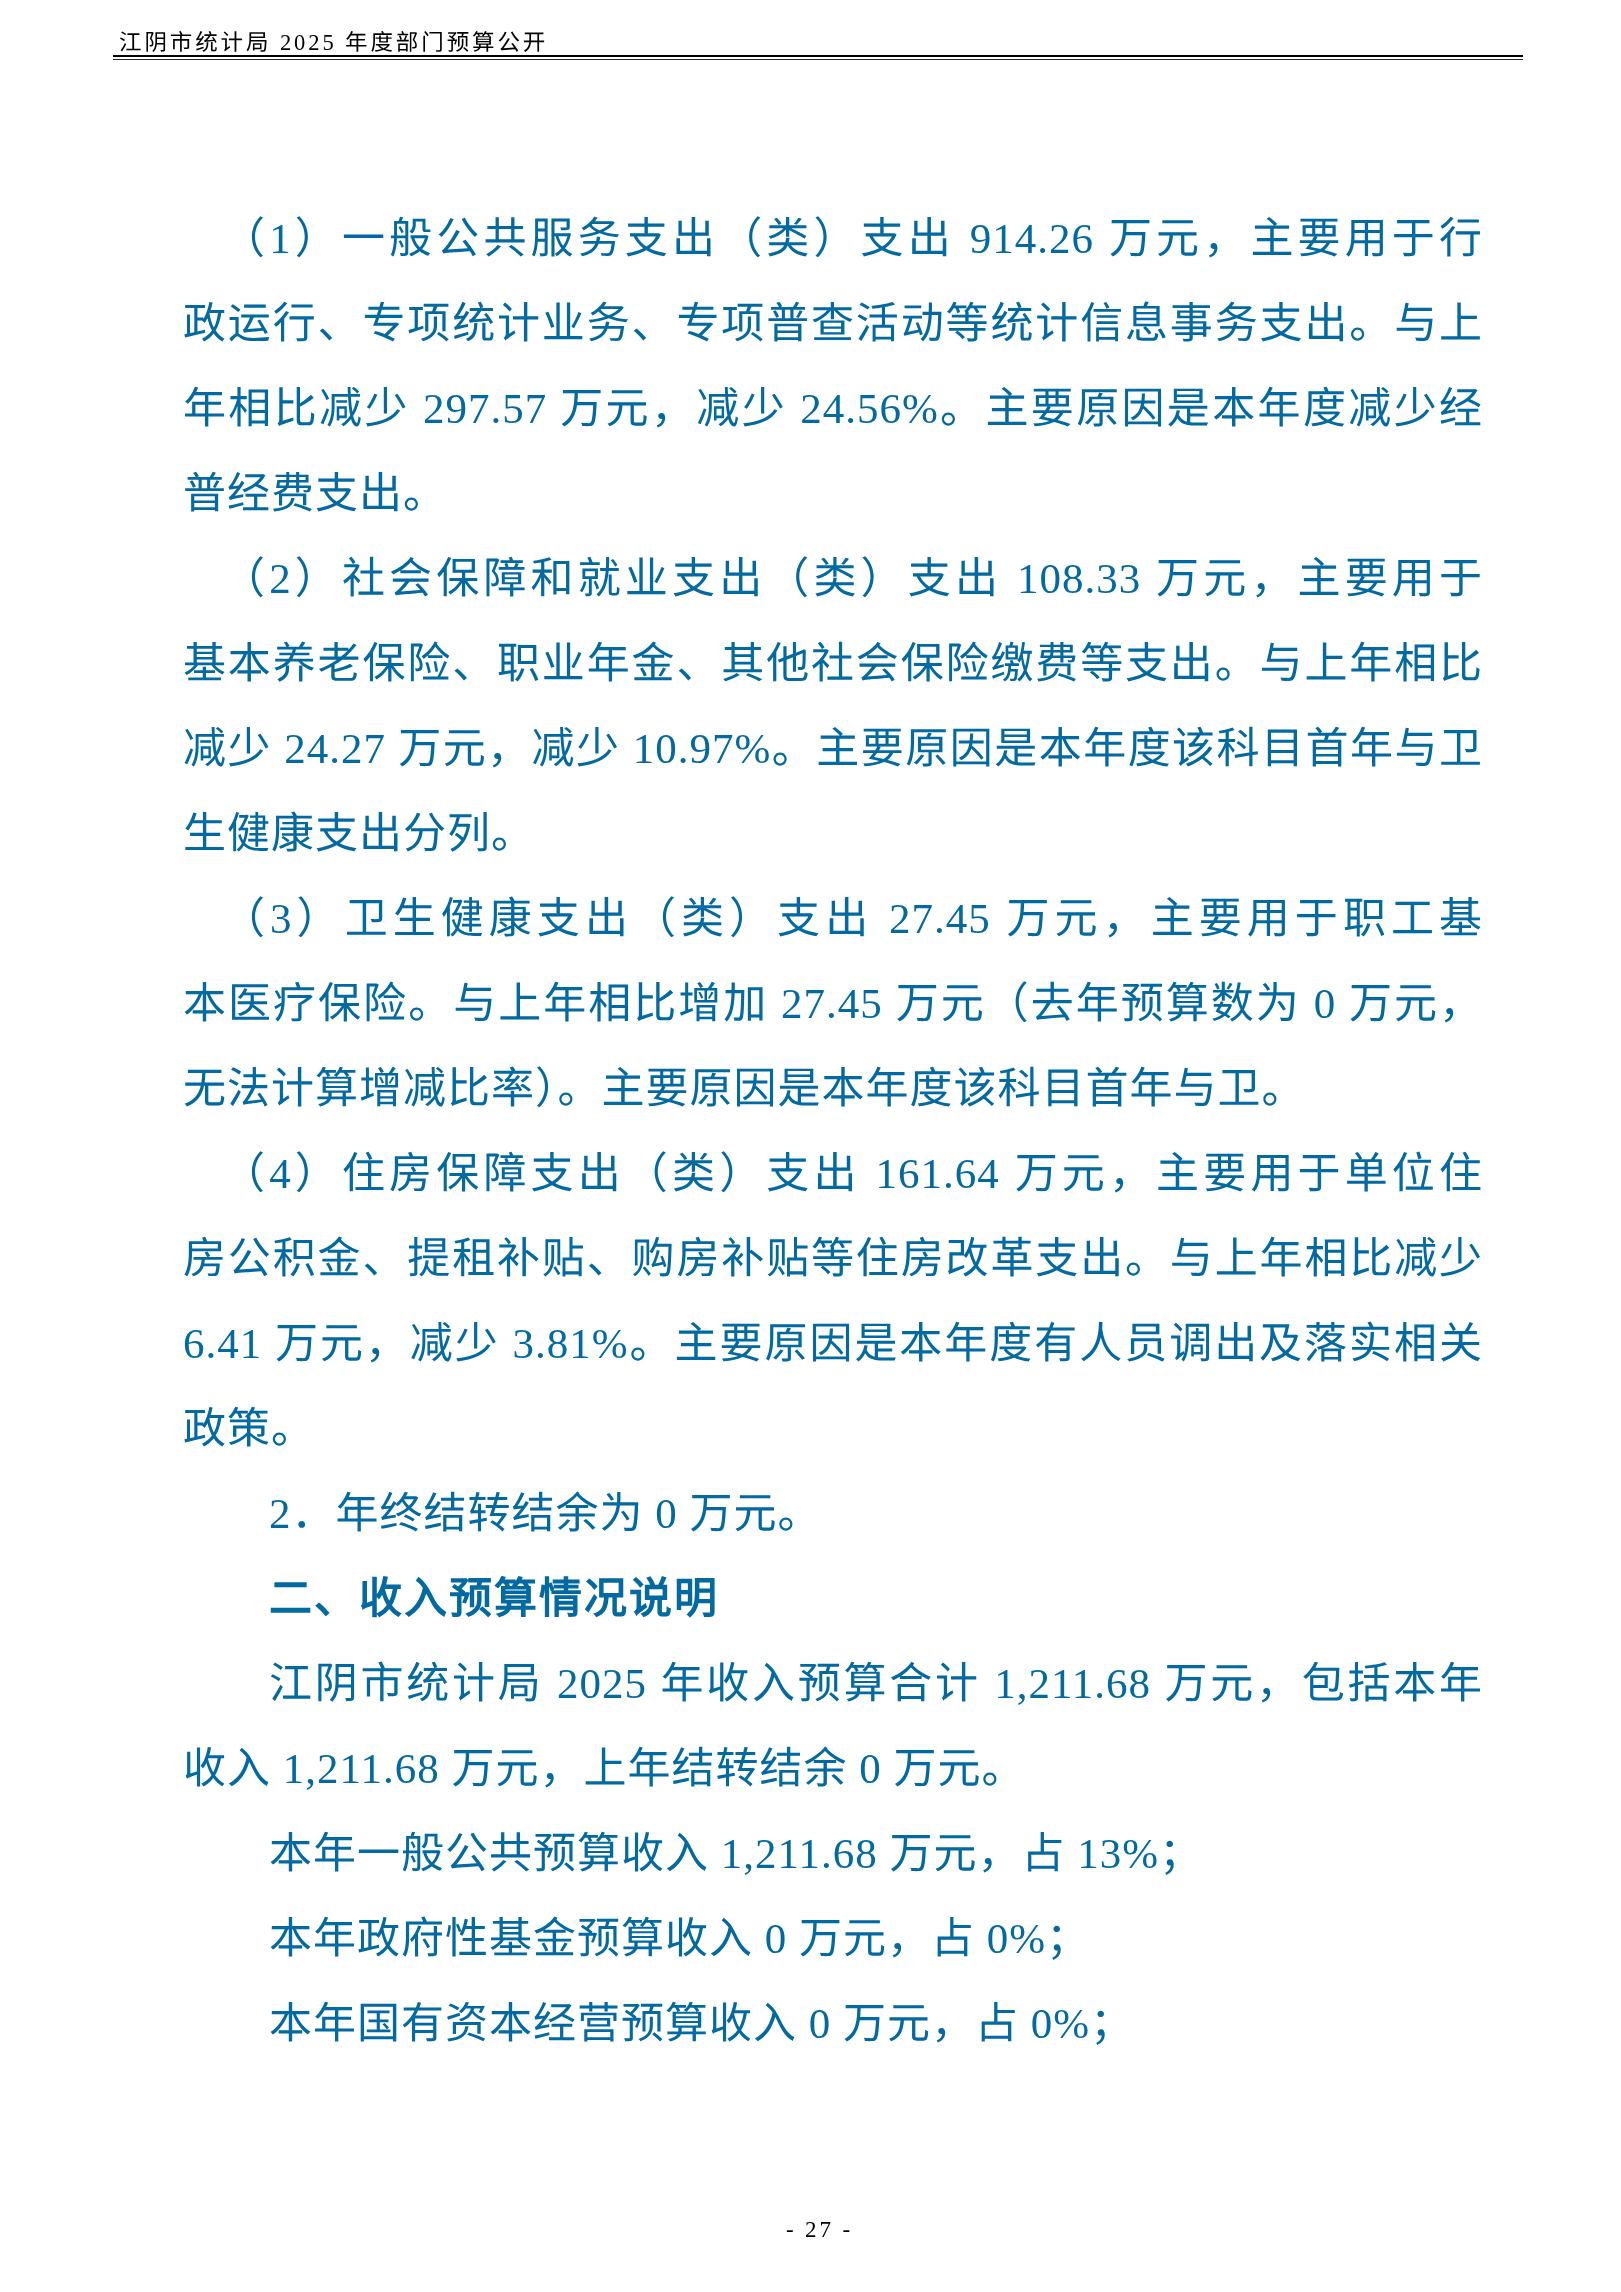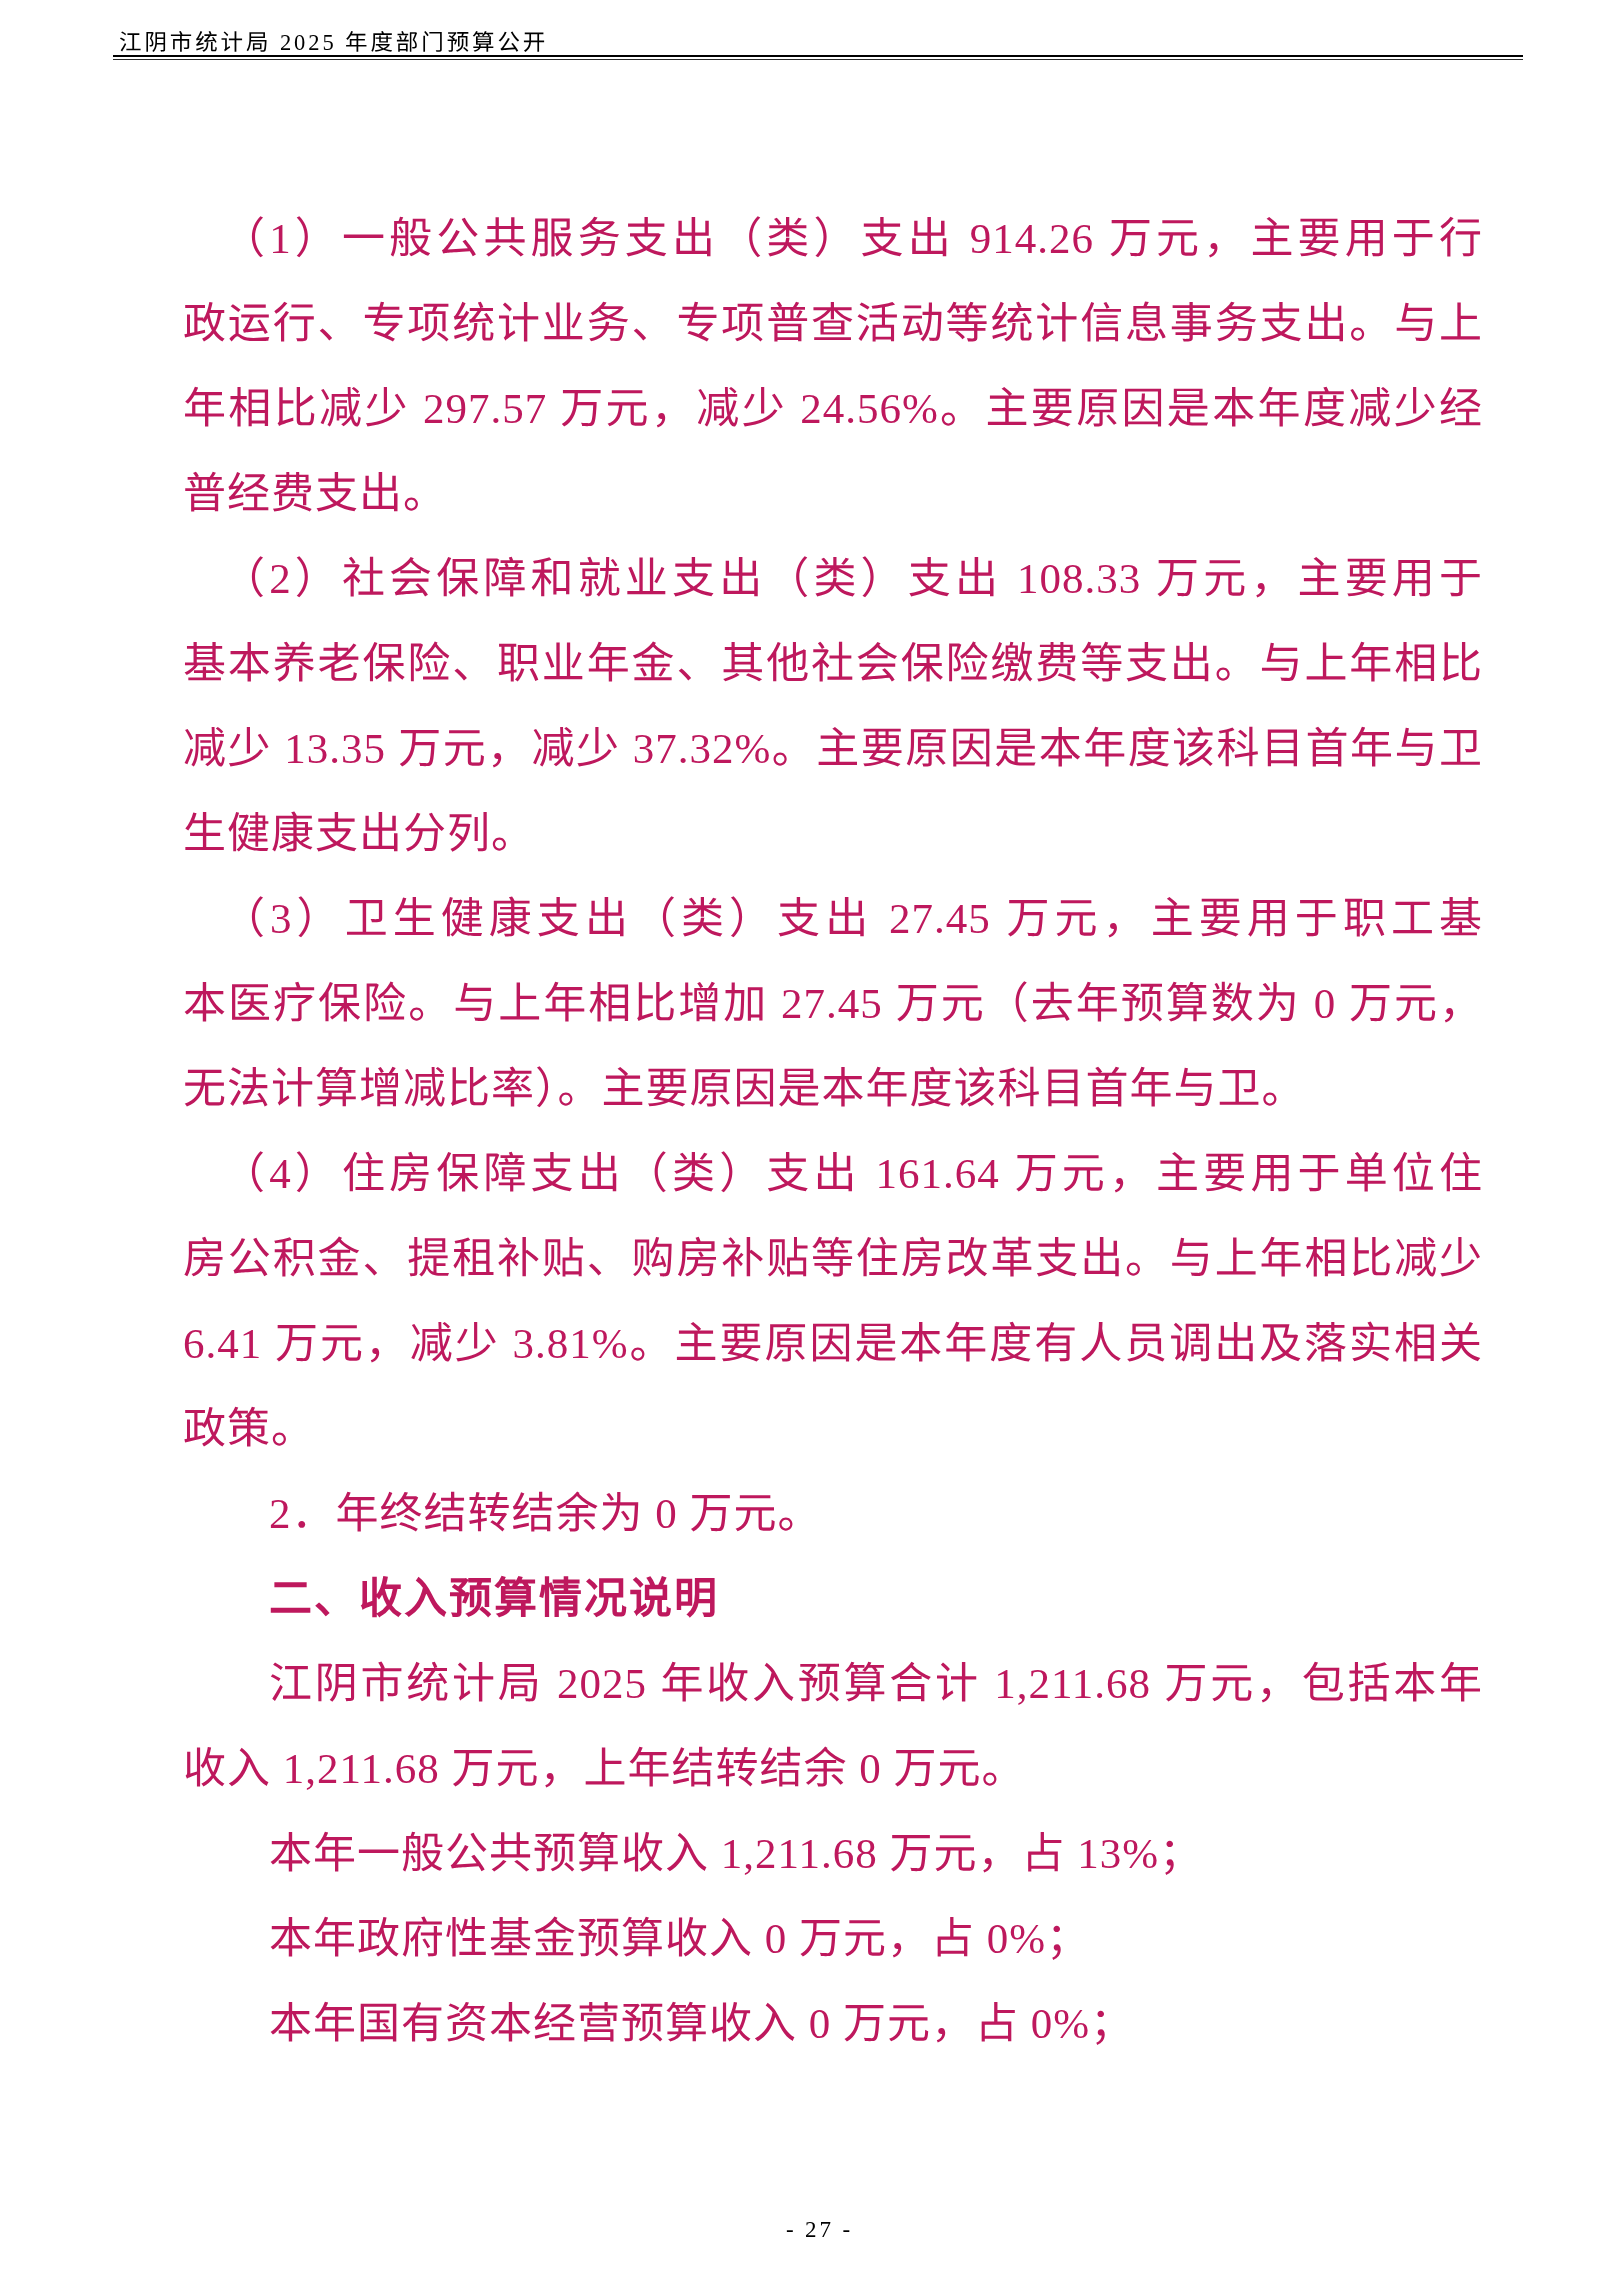--- a/index.html
+++ b/index.html
@@ -40,21 +40,21 @@
   }
   
   .doc-body {
     position: absolute;
     left: 174px;
     top: 196px;
     width: 1300px;
     font-size: 43px;
     line-height: 85px;
     letter-spacing: 1px;
-    color: #be185d;
+    color: #0369a1;
   }
   .line {
     min-height: 85px;
     text-align: left;
   }
   .line.fill {
     text-align: justify;
     text-align-last: justify;
     text-justify: inter-character;
   }
@@ -86,21 +86,21 @@
 
   <div class="header-rule"></div>
 
   <main class="doc-body">
       <div class="line ind-small fill">（1）一般公共服务支出（类）支出 914.26 万元，主要用于行</div>
       <div class="line fill">政运行、专项统计业务、专项普查活动等统计信息事务支出。与上</div>
       <div class="line fill">年相比减少 297.57 万元，减少 24.56%。主要原因是本年度减少经</div>
       <div class="line">普经费支出。</div>
       <div class="line ind-small fill">（2）社会保障和就业支出（类）支出 108.33 万元，主要用于</div>
       <div class="line fill">基本养老保险、职业年金、其他社会保险缴费等支出。与上年相比</div>
-      <div class="line fill">减少 13.35 万元，减少 37.32%。主要原因是本年度该科目首年与卫</div>
+      <div class="line fill">减少 24.27 万元，减少 10.97%。主要原因是本年度该科目首年与卫</div>
       <div class="line">生健康支出分列。</div>
       <div class="line ind-small fill">（3）卫生健康支出（类）支出 27.45 万元，主要用于职工基</div>
       <div class="line fill">本医疗保险。与上年相比增加 27.45 万元（去年预算数为 0 万元，</div>
       <div class="line">无法计算增减比率）。主要原因是本年度该科目首年与卫。</div>
       <div class="line ind-small fill">（4）住房保障支出（类）支出 161.64 万元，主要用于单位住</div>
       <div class="line fill">房公积金、提租补贴、购房补贴等住房改革支出。与上年相比减少</div>
       <div class="line fill">6.41 万元，减少 3.81%。主要原因是本年度有人员调出及落实相关</div>
       <div class="line">政策。</div>
       <div class="line ind-normal">2．年终结转结余为 0 万元。</div>
       <div class="line ind-normal bold">二、收入预算情况说明</div>

